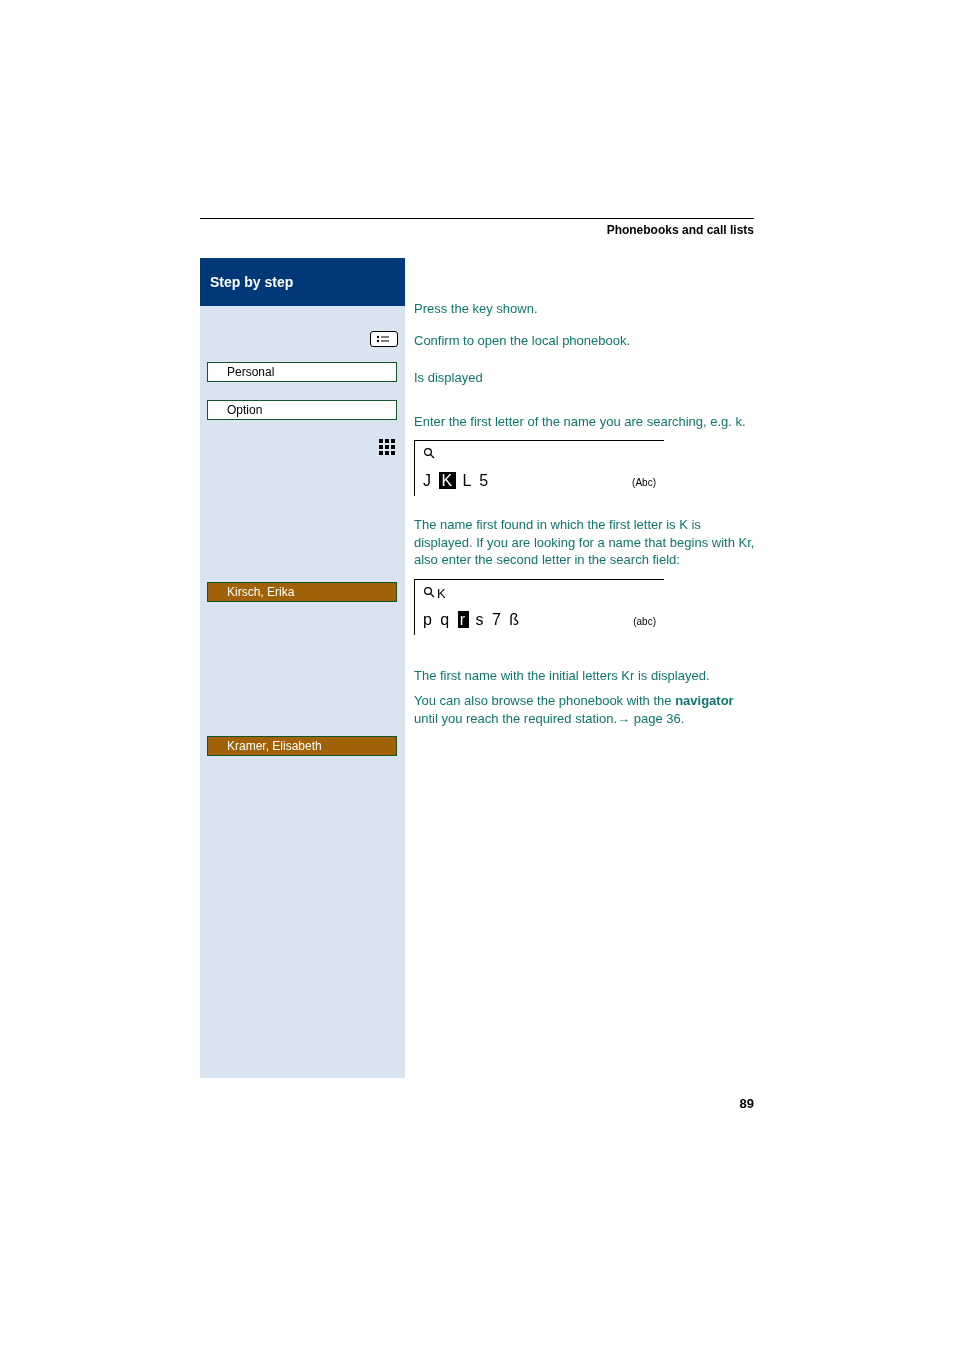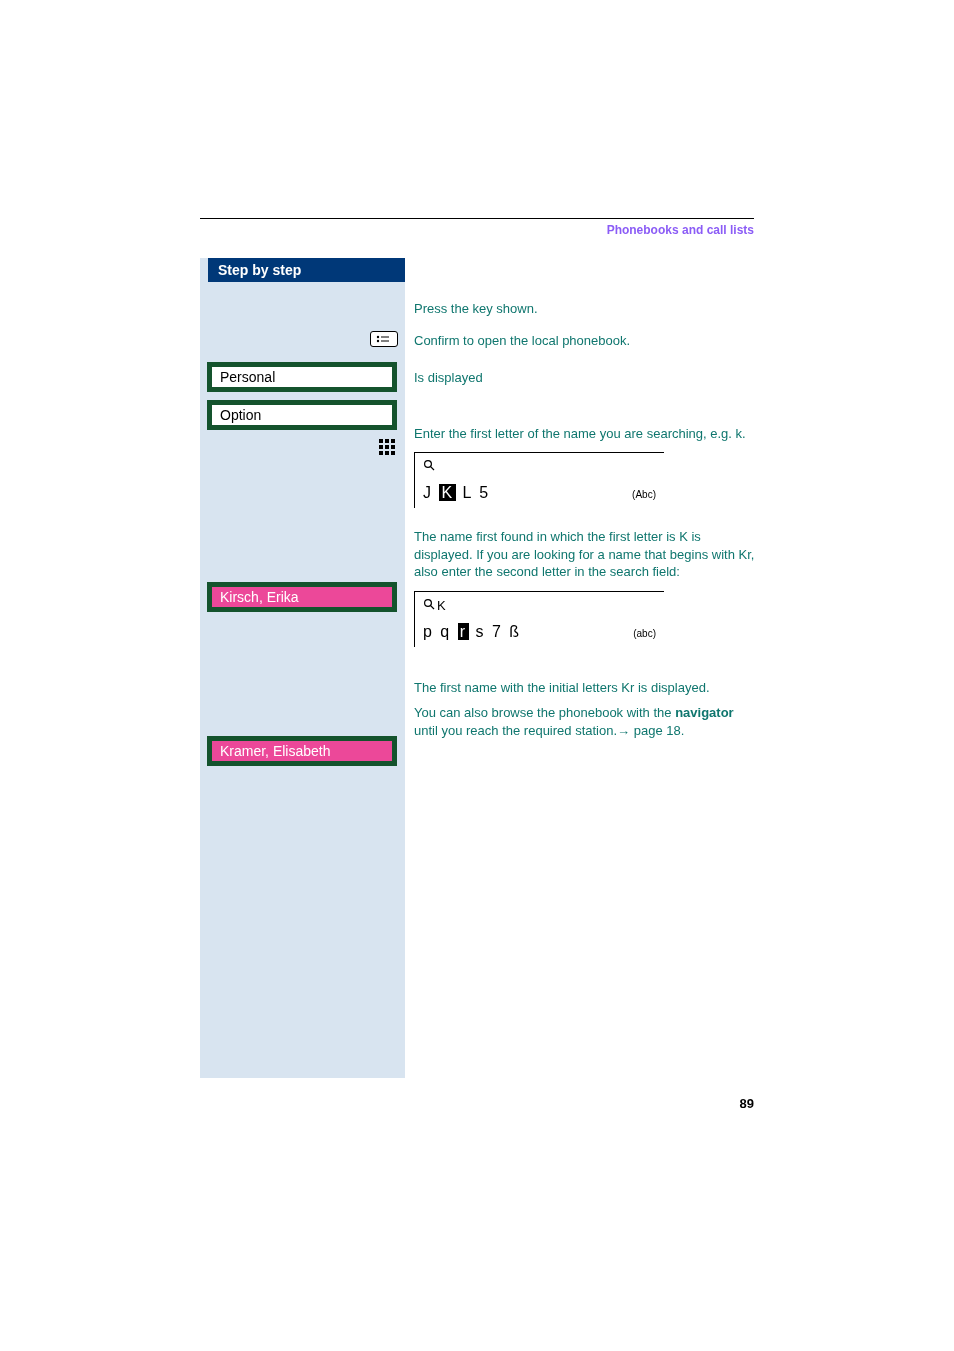--- a/index.html
+++ b/index.html
@@ -1,30 +1,30 @@
 <!DOCTYPE html>
 <html><head>
 <meta charset="utf-8">
 <style>
   * { box-sizing: border-box; margin: 0; padding: 0; }
   html, body { width: 954px; height: 1351px; background: #fff; font-family: Arial, Helvetica, sans-serif; }
   .page { position: relative; width: 954px; height: 1351px; }
   
   .header-area { position: absolute; top: 218px; left: 200px; right: 200px; }
   .header-line { border-top: 1px solid #000; margin-bottom: 4px; }
-  .header-text { text-align: right; font-size: 12px; font-weight: bold; color: #8b5cf6; }
+  .header-text { text-align: right; font-size: 12px; font-weight: bold; color: #000000; }
   
   .sidebar { position: absolute; left: 200px; top: 258px; width: 205px; height: 820px; background: #d8e4f0; }
-  .sidebar-header { background: #003878; color: #fff; font-size: 14px; font-weight: bold; padding: 4px 10px; margin-left: 8px; }
+  .sidebar-header { background: #003878; color: #fff; font-size: 14px; font-weight: bold; padding: 16px 10px; }
   
   .key-icon { position: absolute; left: 370px; top: 331px; width: 28px; height: 16px; border: 1px solid #000; border-radius: 3px; background: #fff; display: flex; align-items: center; justify-content: center; }
   .key-icon-inner { font-size: 8px; line-height: 1; }
   
-  .sb-box { position: absolute; left: 207px; width: 190px; border: 5px solid #14532d; background: #fff; font-size: 14px; padding: 2px 8px; }
-  .sb-box.dark { background: #ec4899; color: #fff; }
+  .sb-box { position: absolute; left: 207px; width: 190px; border: 1px solid #14532d; background: #fff; font-size: 12px; padding: 2px 19px; }
+  .sb-box.dark { background: #a16207; color: #fff; }
   
   .keypad-icon { position: absolute; left: 378px; top: 438px; width: 19px; height: 19px; }
   
   .content { position: absolute; left: 414px; top: 298px; width: 345px; }
   .section-title { color: #003878; font-size: 18px; font-weight: bold; margin-bottom: 20px; }
   .body-text { font-size: 13px; color: #0f766e; line-height: 1.35; }
   
   .search-display { border: 1px solid #000; border-right: none; border-bottom: none; width: 250px; margin-top: 10px; margin-bottom: 6px; padding: 6px 8px 6px 8px; }
   .search-top { font-size: 13px; margin-bottom: 10px; display: flex; align-items: center; }
   .search-glass { font-size: 13px; }
@@ -76,21 +76,21 @@
   </div>
 
   <div class="sb-box dark" style="top:582px;">Kirsch, Erika</div>
   <div class="sb-box dark" style="top:736px;">Kramer, Elisabeth</div>
 
   <div class="content">
 
     <div class="body-text" style="margin-top:2px;">Press the key shown.</div>
     <div class="body-text" style="margin-top:14px;">Confirm to open the local phonebook.</div>
     <div class="body-text" style="margin-top:20px;">Is displayed</div>
-    <div class="body-text" style="margin-top:38px;">Enter the first letter of the name you are searching, e.g. k.</div>
+    <div class="body-text" style="margin-top:26px;">Enter the first letter of the name you are searching, e.g. k.</div>
 
     <div class="search-display">
       <div class="search-top">
         <span class="search-glass">
           <svg width="12" height="12" viewBox="0 0 12 12">
               <circle cx="5" cy="5" r="3.4" fill="none" stroke="#000" stroke-width="1.2"></circle>
               <line x1="7.6" y1="7.6" x2="11" y2="11" stroke="#000" stroke-width="1.2"></line>
             </svg>
         </span>
         <span></span>
@@ -114,19 +114,19 @@
         <span style="margin-left:2px;">K</span>
       </div>
       <div class="search-bottom">
         <span class="letters"><span>p q </span><span class="hl">r</span><span> s 7 ß</span></span>
         <span class="mode">(abc)</span>
       </div>
     </div>
 
     <div class="body-text" style="margin-top:32px;">The first name with the initial letters Kr is displayed.</div>
 
-    <div class="body-text" style="margin-top:8px;"><span>You can also browse the phonebook with the </span><b>navigator</b><span> until you reach the required station.</span><span>→</span><span> page 18.</span></div>
+    <div class="body-text" style="margin-top:8px;"><span>You can also browse the phonebook with the </span><b>navigator</b><span> until you reach the required station.</span><span>→</span><span> page 36.</span></div>
 
   </div>
 
   <div class="page-number">89</div>
 
 </div>
 
 </body></html>

